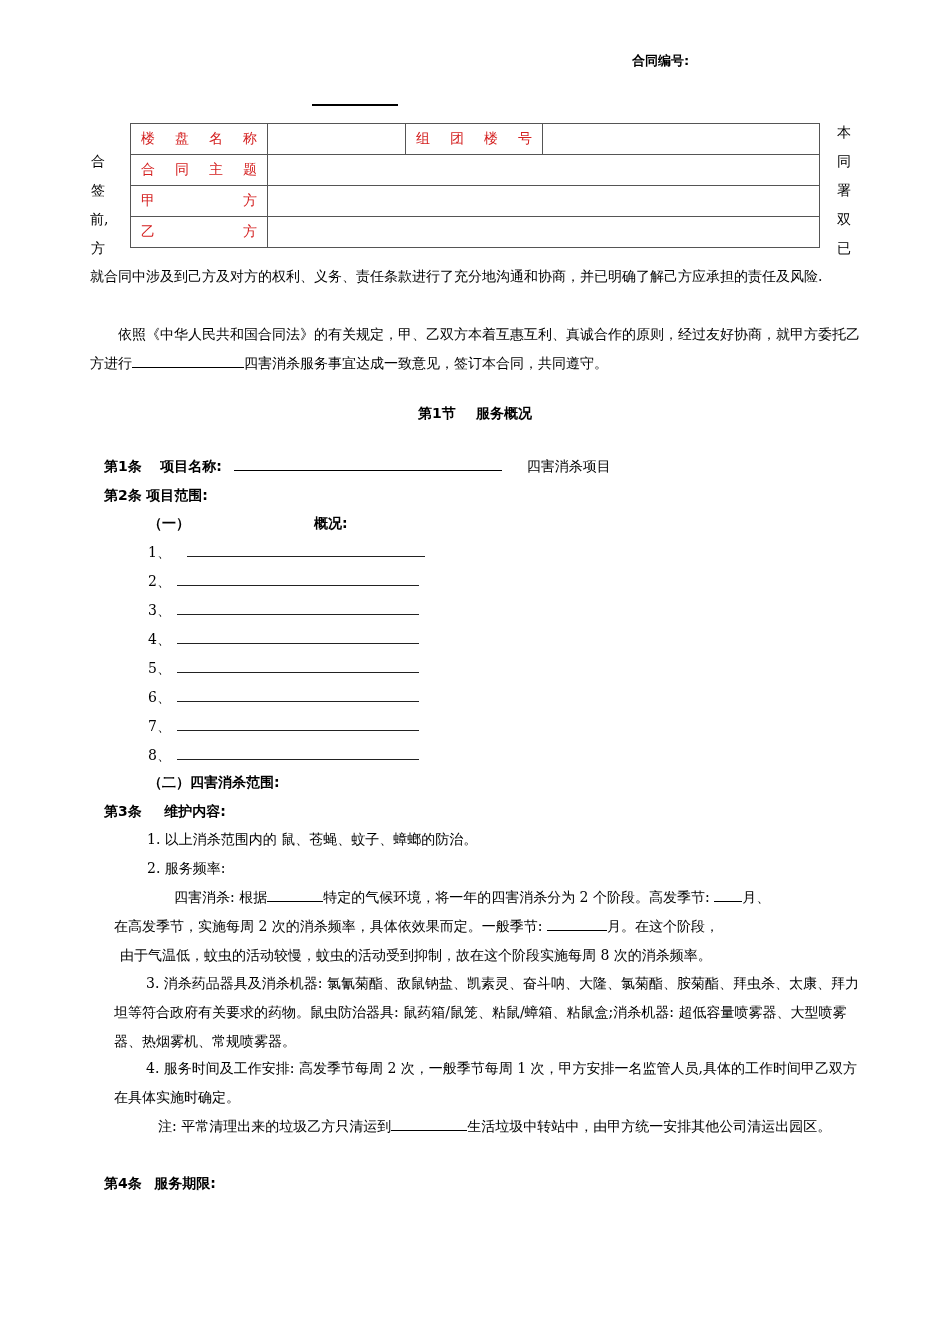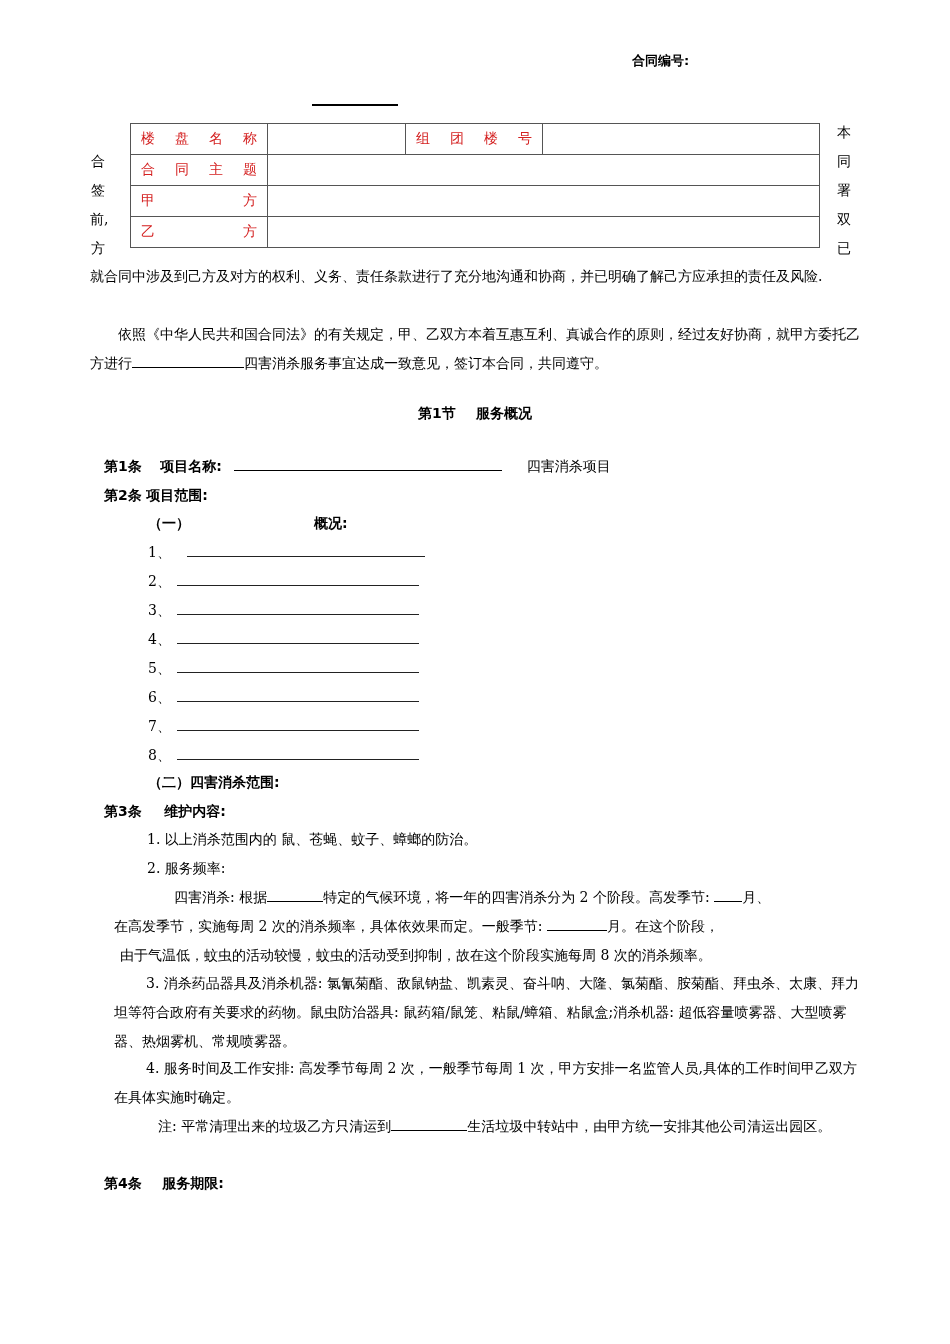--- a/index.html
+++ b/index.html
@@ -154,14 +154,14 @@
 <div class="abs t" style="left:120px; top:946px;">由于气温低，蚊虫的活动较慢，蚊虫的活动受到抑制，故在这个阶段实施每周 8 次的消杀频率。</div>
 
 <div class="para" style="left:114px; top:969px; width:755px; text-indent:32px;">3. 消杀药品器具及消杀机器: 氯氰菊酯、敌鼠钠盐、凯素灵、奋斗呐、大隆、氯菊酯、胺菊酯、拜虫杀、太康、拜力坦等符合政府有关要求的药物。鼠虫防治器具: 鼠药箱/鼠笼、粘鼠/蟑箱、粘鼠盒;消杀机器: 超低容量喷雾器、大型喷雾器、热烟雾机、常规喷雾器。</div>
 <div class="para" style="left:114px; top:1054px; width:755px; text-indent:32px;">4. 服务时间及工作安排: 高发季节每周  2  次，一般季节每周  1  次，甲方安排一名监管人员,具体的工作时间甲乙双方在具体实施时确定。</div>
 <div class="para" style="left:114px; top:1112px; width:755px;margin-left:44px;">
   <span>注: 平常清理出来的垃圾乙方只清运到</span><span class="uline" style="width:76px;"></span><span>生活垃圾中转站中，由甲方统一安排其他公司清运出园区。</span>
 </div>
 
 <div class="abs t" style="left:104px; top:1174px;">
   <span class="bold">第4条</span>
-  <span class="bold" style="margin-left:16px;">服务期限:</span>
+  <span class="bold" style="margin-left:8px;">服务期限:</span>
 </div>
 
 </body></html>

